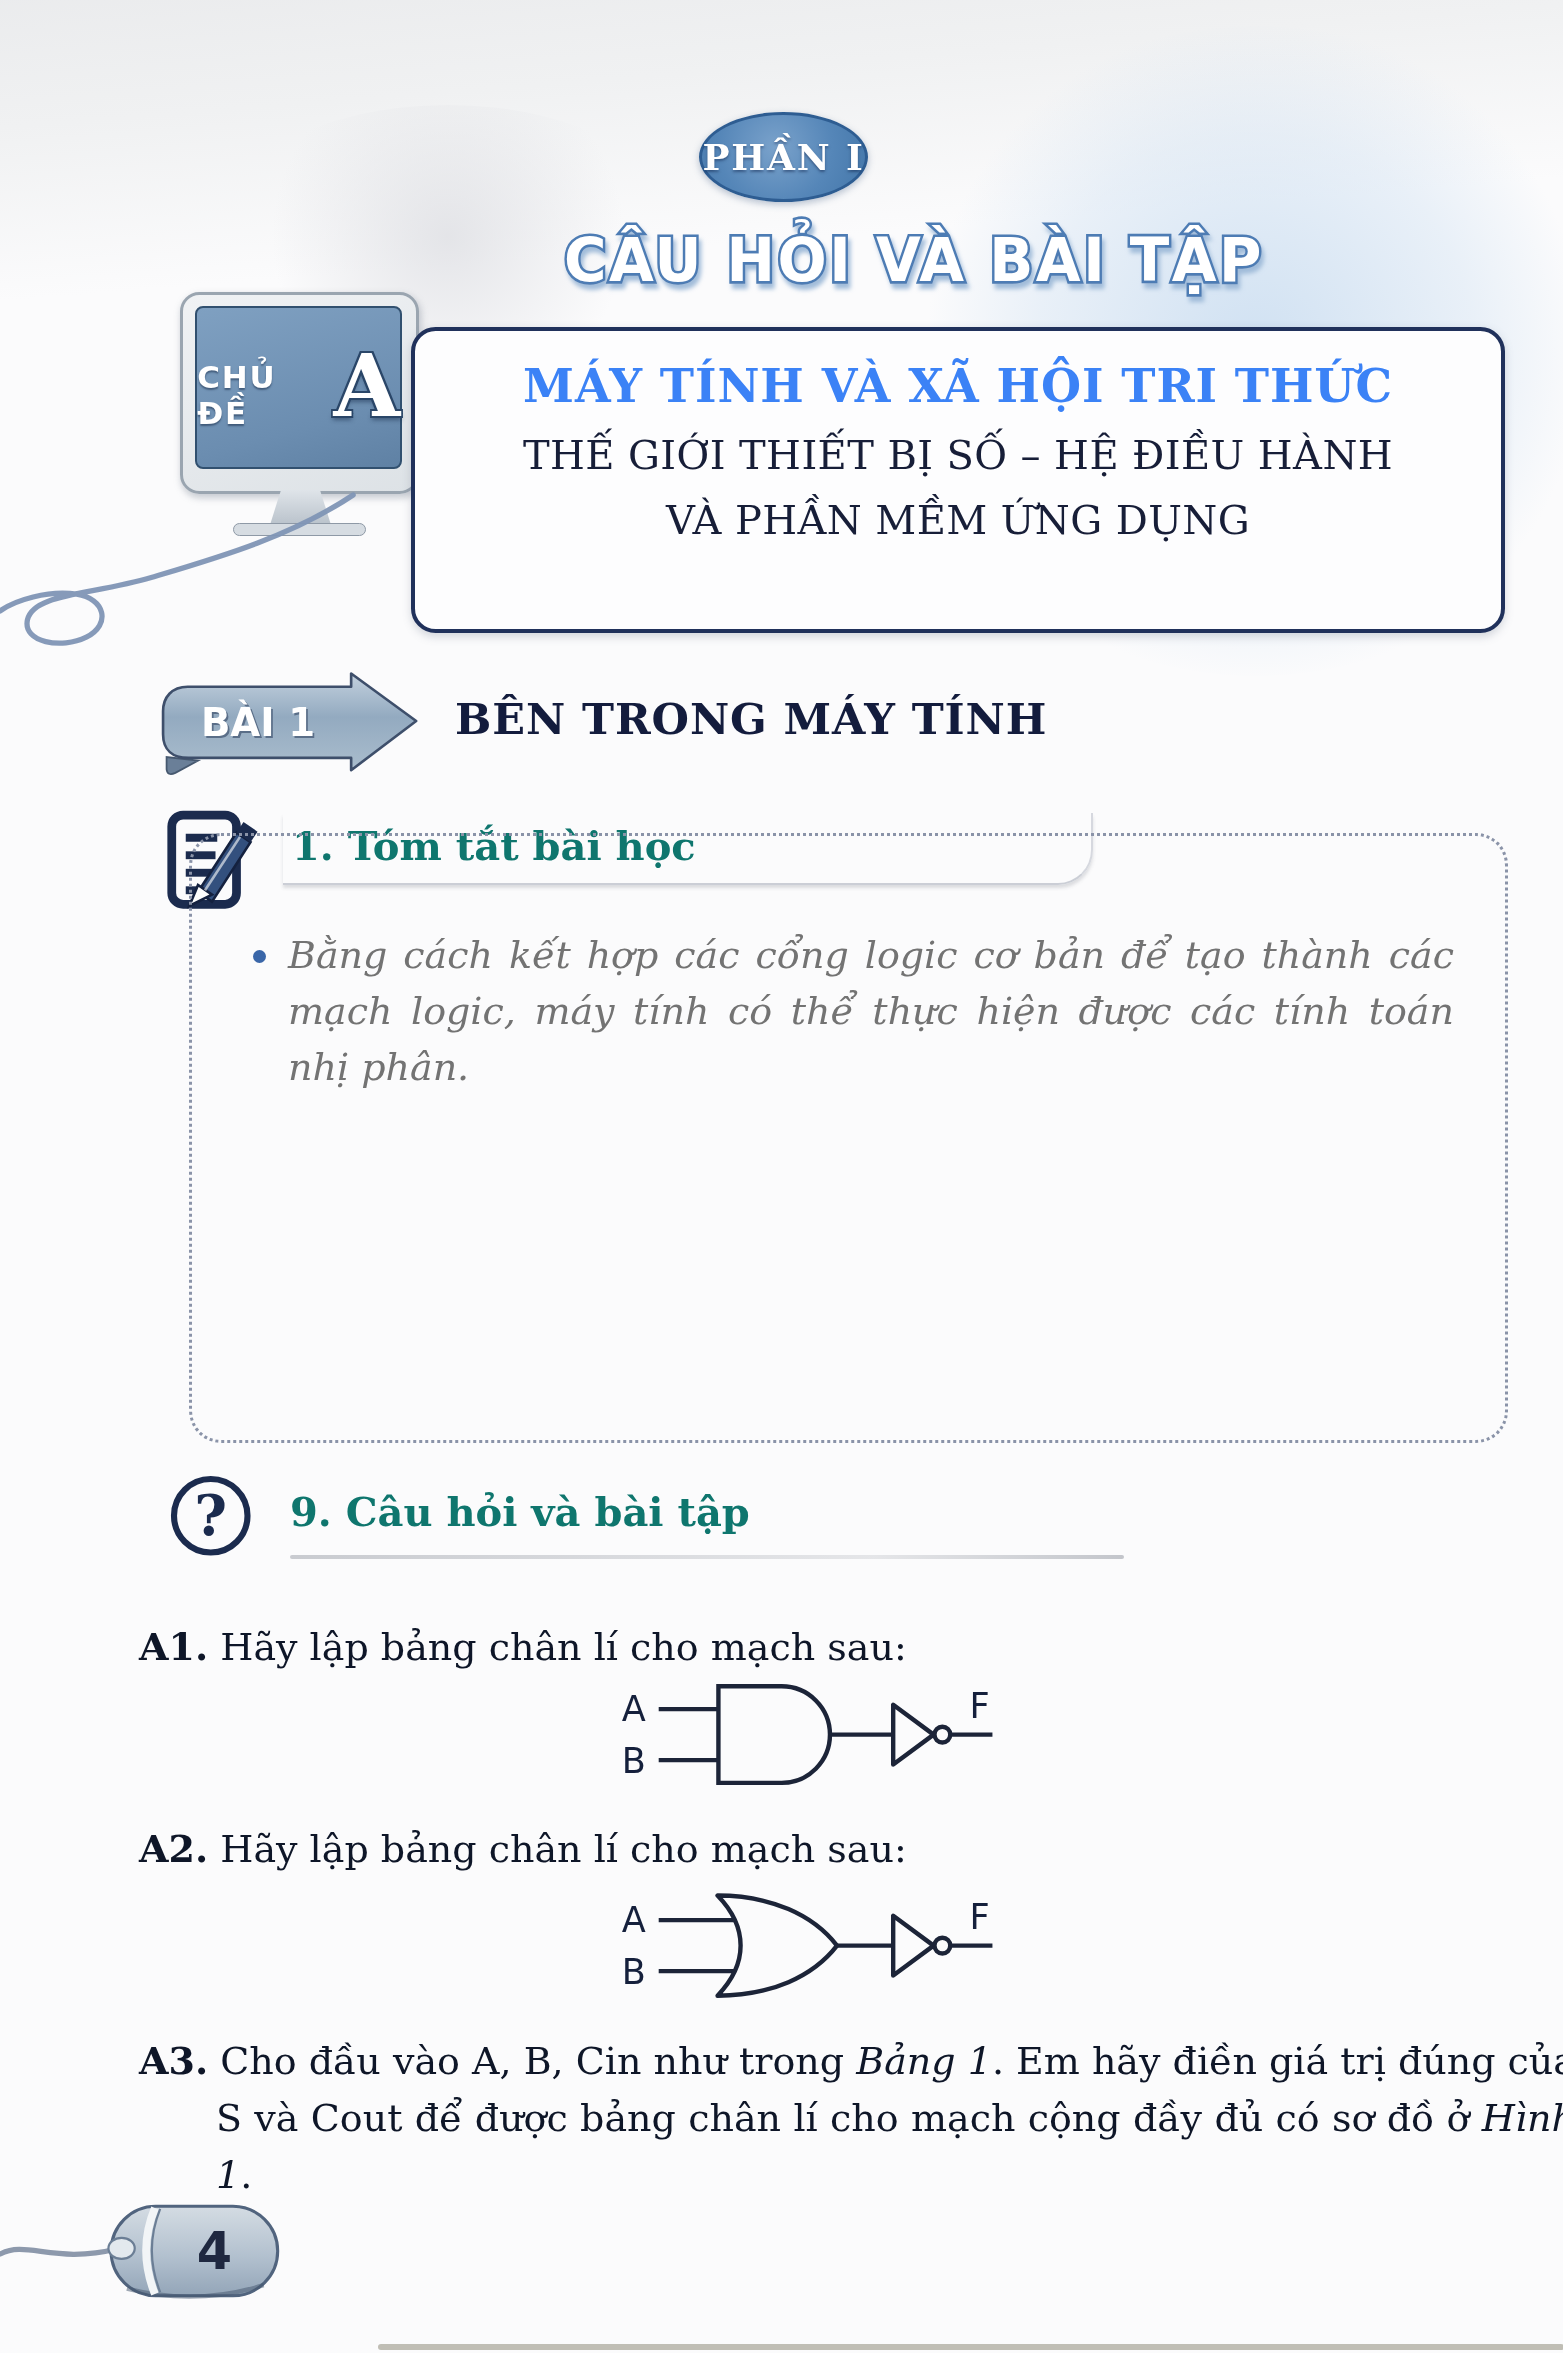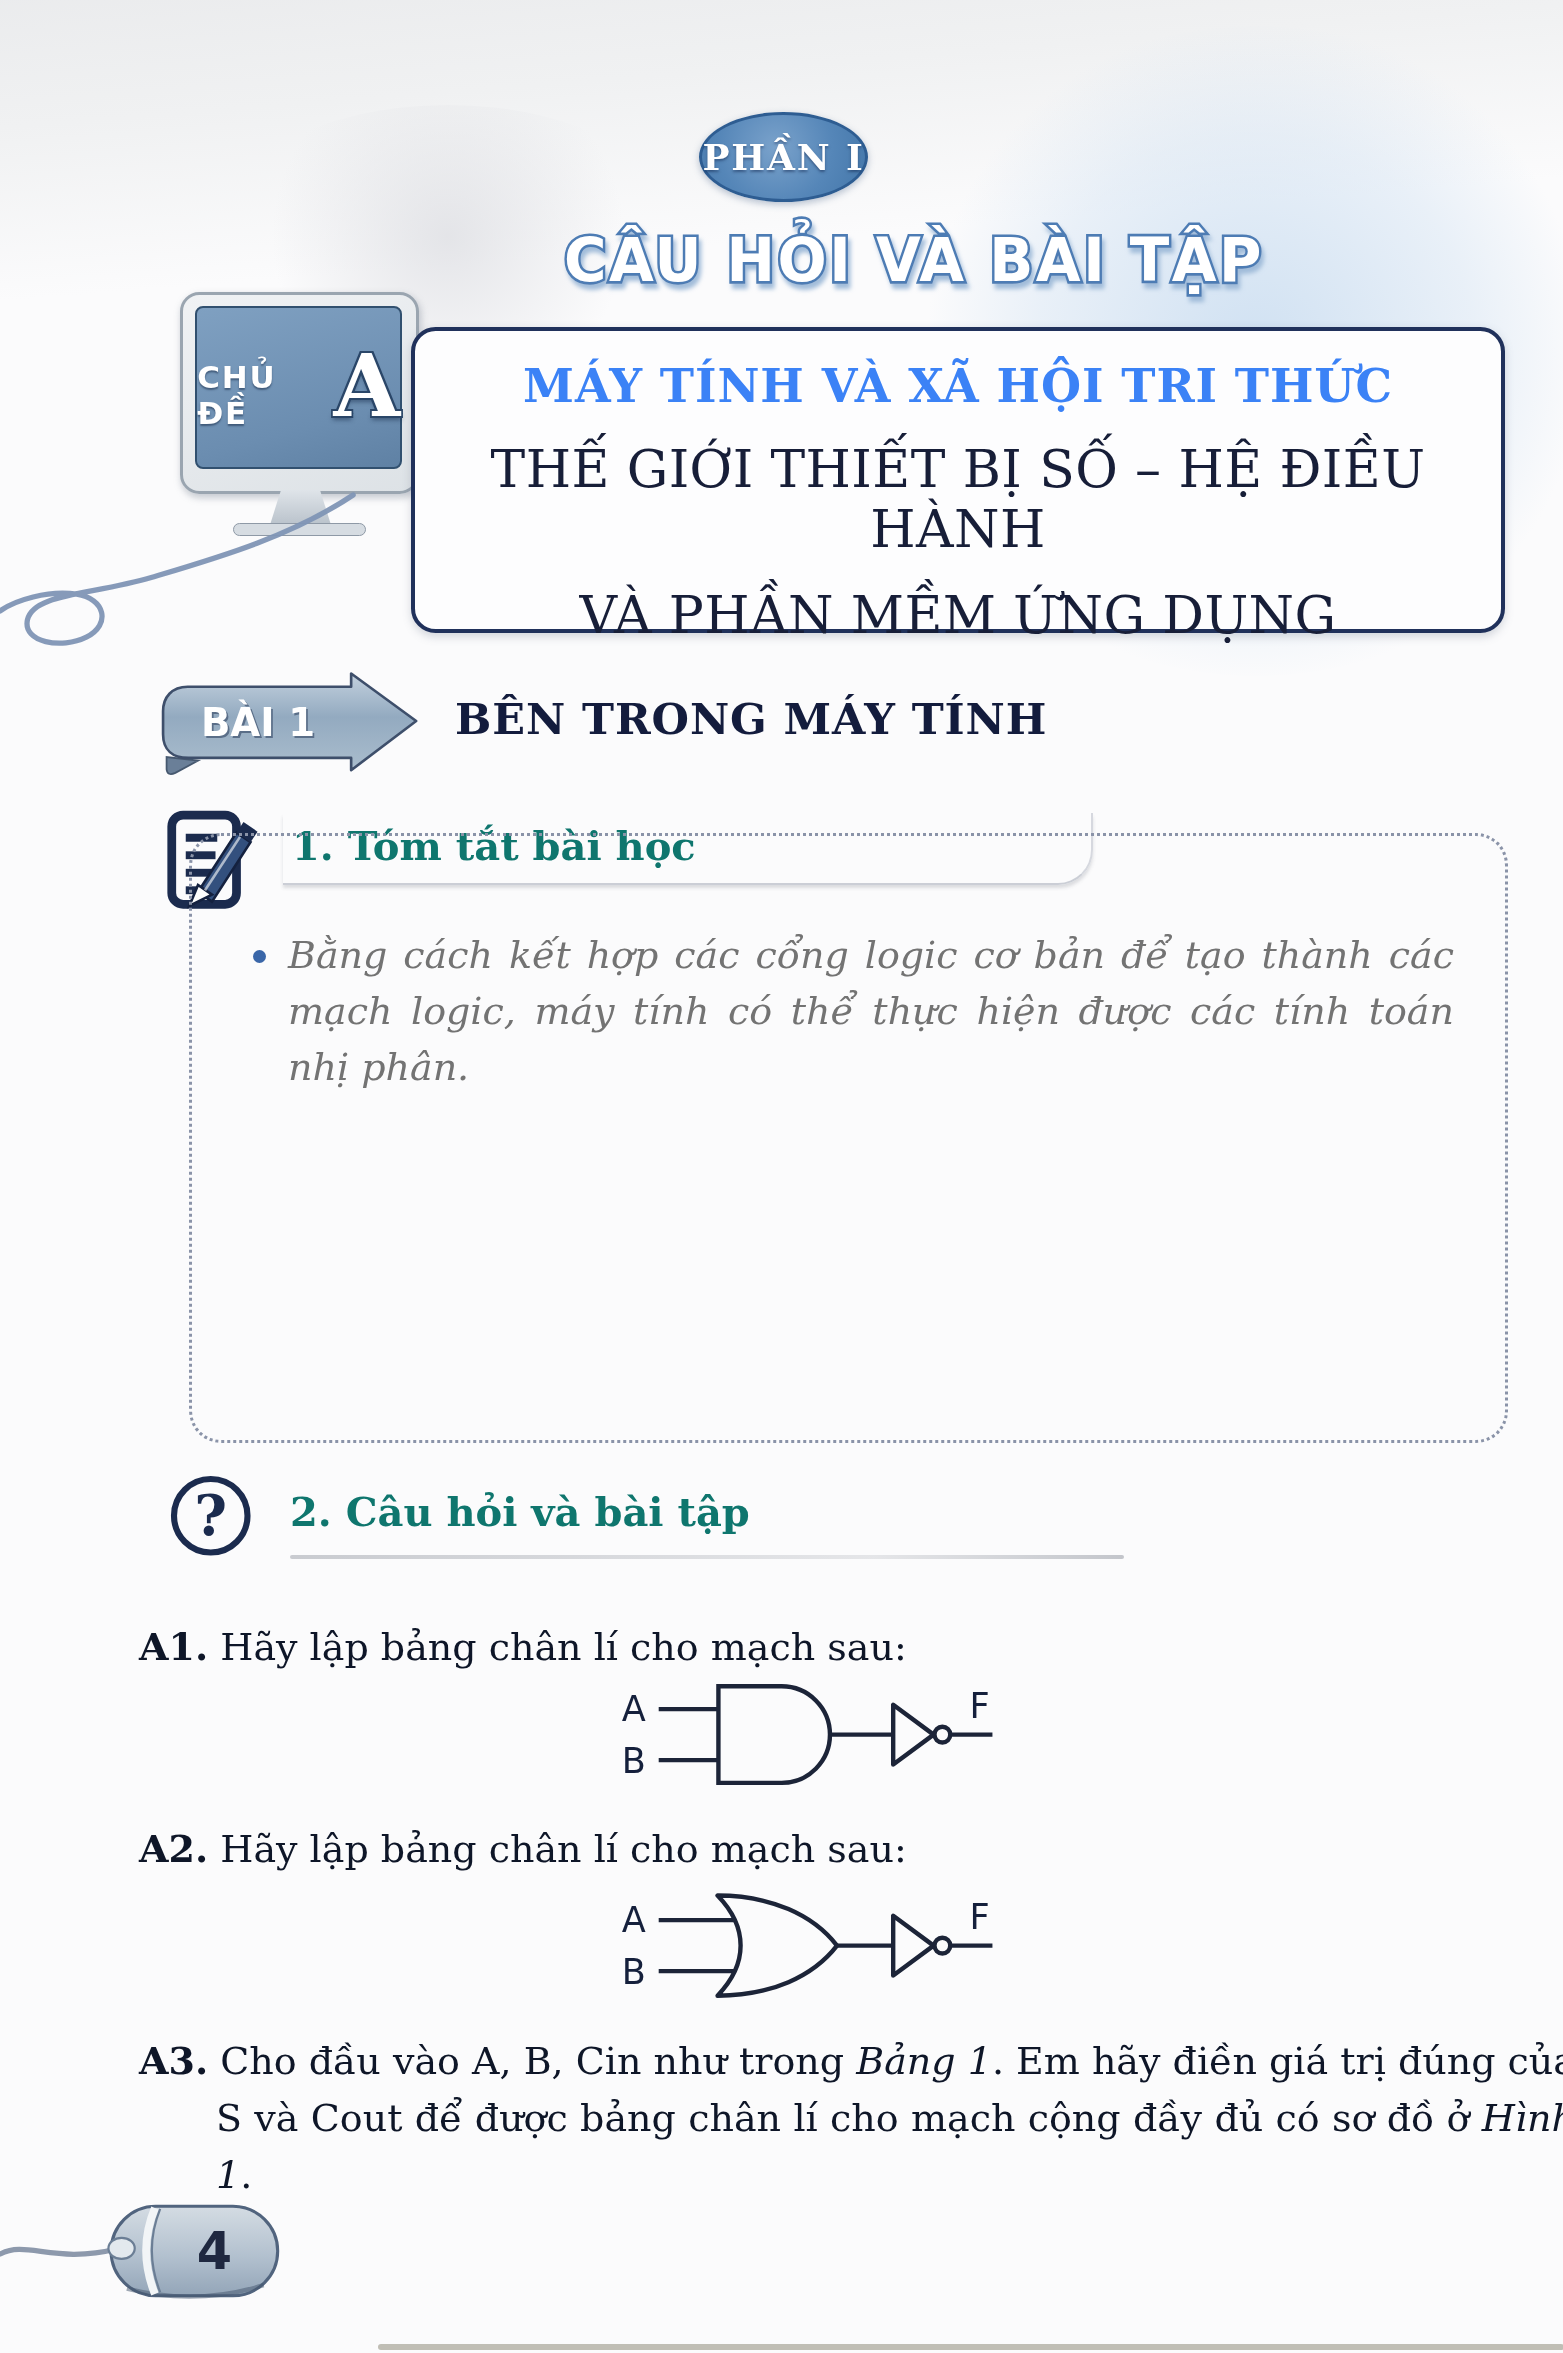--- a/index.html
+++ b/index.html
@@ -74,21 +74,21 @@
   
   .title-box{
     left:411px; top:327px; width:1094px; height:306px; box-sizing:border-box;
     background:#fdfdfe; border:4.4px solid #20315b; border-radius:24.6px;
     text-align:center; box-shadow:0 3.5px 8.8px rgba(100,110,130,.25);
   }
   .title-line1{
     margin-top:28px; font-weight:bold; font-size:46px; color:#3b82f6; letter-spacing:0.9px;
   }
   .title-line2,.title-line3{
-    margin-top:26px; font-weight:normal; font-size:52px; color:#171e38; letter-spacing:0.4px;
+    margin-top:19px; font-weight:normal; font-size:40px; color:#171e38; letter-spacing:0.4px;
   }
 
   
   .lesson-badge-svg{left:149px; top:669px; width:283px; height:111px;}
   .lesson-title{
     left:455px; top:694px; font-weight:bold; font-size:43px; color:#131c3d; letter-spacing:0.9px;
   }
 
   
   .s1-icon{left:163px; top:808px; width:105px; height:105px;}
@@ -211,21 +211,21 @@
   <div class="abs dotted-box">
     <ul>
       <li>Bằng cách kết hợp các cổng logic cơ bản để tạo thành các mạch logic, máy tính có thể thực hiện được các tính toán nhị phân.</li>
     </ul>
   </div>
 
   <svg class="abs s2-icon" viewBox="0 0 104 104">
     <circle cx="50" cy="50" r="42" fill="#fbfbfc" stroke="#1b2b4e" stroke-width="7"></circle>
     <text x="50" y="72" text-anchor="middle" font-family="DejaVu Serif, serif" font-weight="bold" font-size="64" fill="#1b2b4e">?</text>
   </svg>
-  <div class="abs s-head s2-head">2. Câu hỏi và bài tập</div>
+  <div class="abs s-head s2-head">9. Câu hỏi và bài tập</div>
   <div class="abs s2-streak"></div>
 
   <div class="abs question q1">
     <span class="q-id">A1.</span>
     <span>Hãy lập bảng chân lí cho mạch sau:</span>
   </div>
 
   <svg class="abs circuit circ1" viewBox="0 0 460 140">
     <g stroke="#1c2438" stroke-width="5" fill="none">
       <line x1="60" y1="40" x2="140" y2="40"></line>

